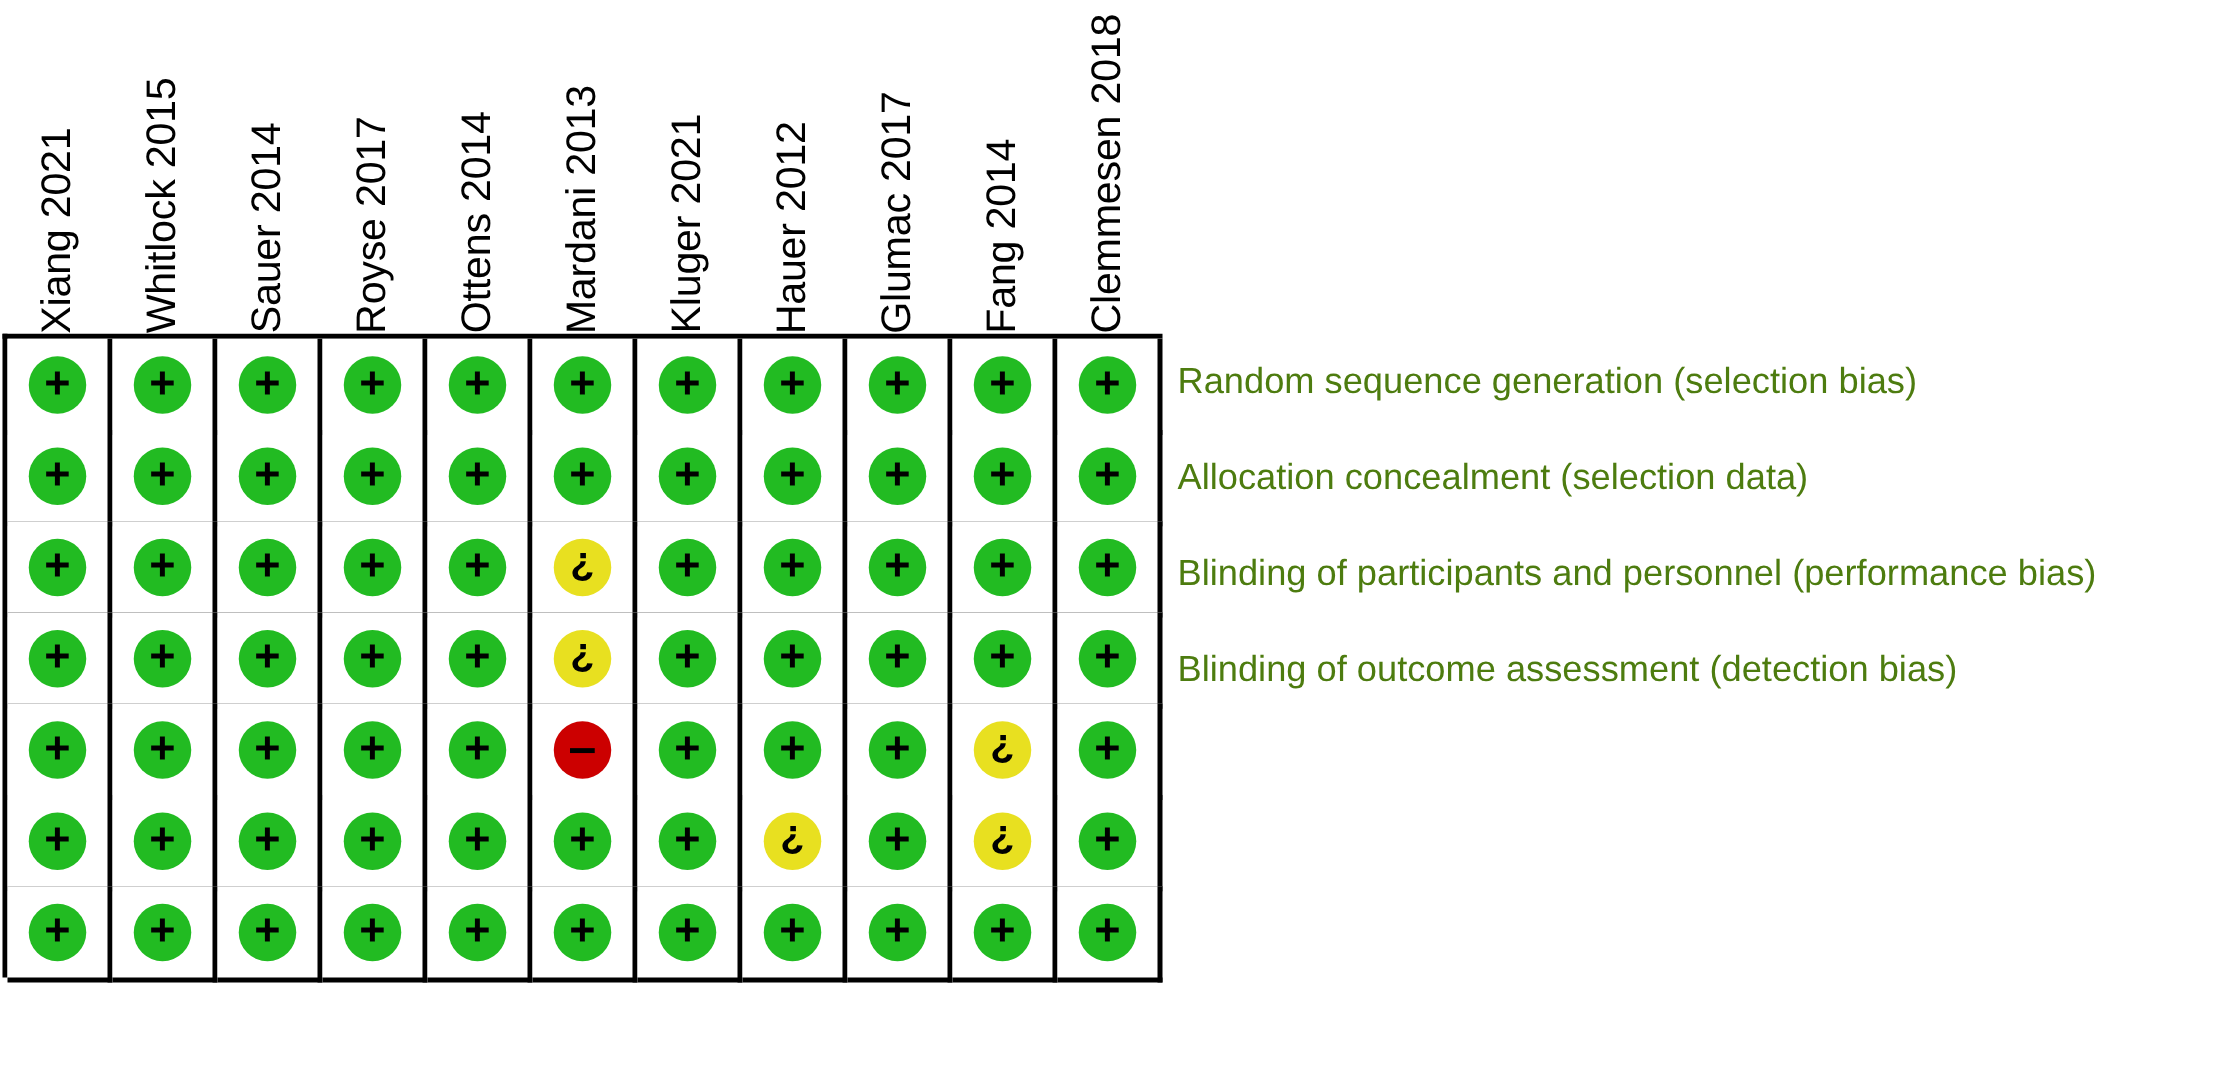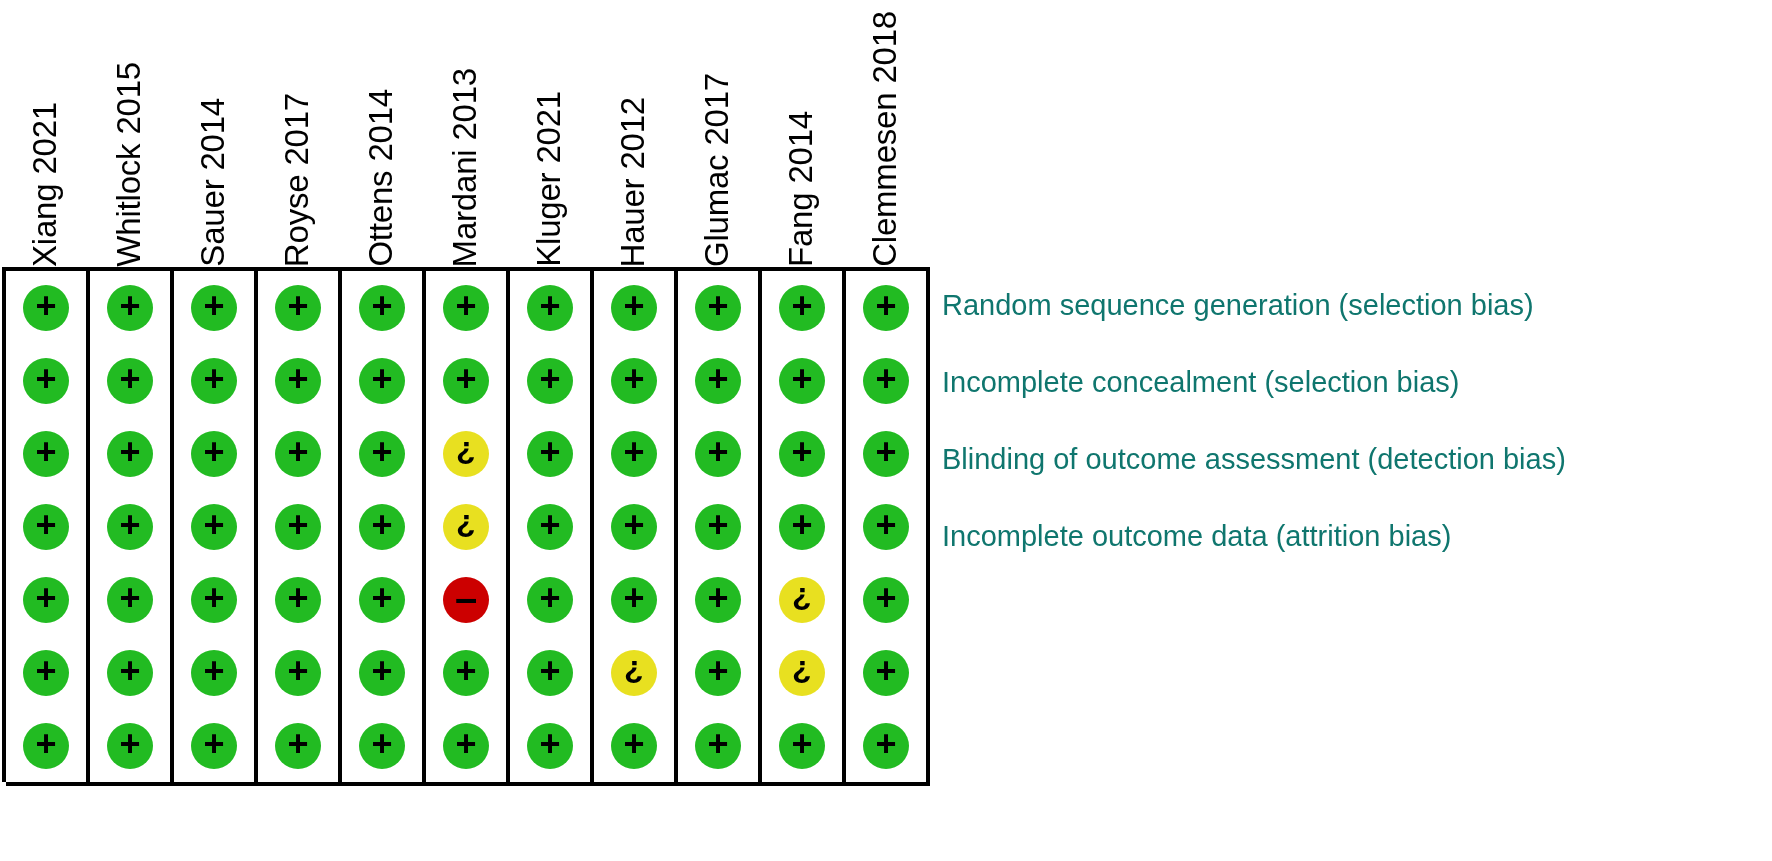--- a/index.html
+++ b/index.html
@@ -124,21 +124,21 @@
     top: 267px;
     width: 828px;
   }
   .row-label {
     height: 77px;
     display: flex;
     align-items: center;
     font-size: 29px;
     line-height: 1.1;
     white-space: nowrap;
-    color: #0f766e;
+    color: #4d7c0f;
     font-family: "Liberation Sans", sans-serif;
   }
 </style>
 </head>
 <body>
 
 <div id="rob-figure">
 
   <div class="header-band">
       <div class="col-header" style="left: 0px;">
@@ -573,18 +573,18 @@
         <div class="grid-cell">
           <div class="judgement j-low">
             <span class="glyph">+</span>
           </div>
         </div>
       </div>
     </div>
 
   <div class="row-labels">
       <div class="row-label">Random sequence generation (selection bias)</div>
-      <div class="row-label">Incomplete concealment (selection bias)</div>
+      <div class="row-label">Allocation concealment (selection data)</div>
+      <div class="row-label">Blinding of participants and personnel (performance bias)</div>
       <div class="row-label">Blinding of outcome assessment (detection bias)</div>
-      <div class="row-label">Incomplete outcome data (attrition bias)</div>
     </div>
 
 </div>
 
 </body></html>

